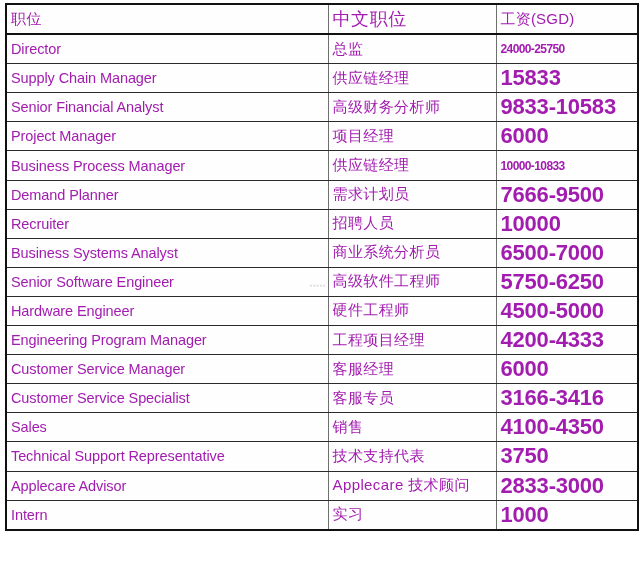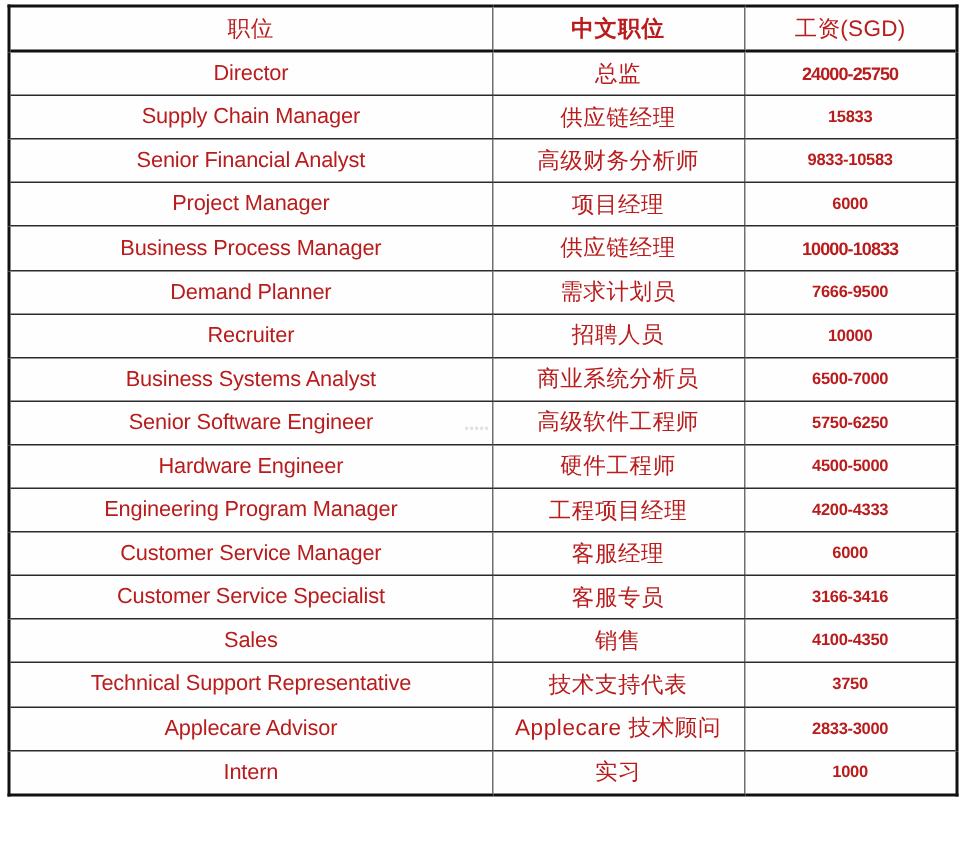--- a/index.html
+++ b/index.html
@@ -53,23 +53,23 @@
   }
 
   #salary-table col.c-role  { width: 322px; }
   #salary-table col.c-cn    { width: 168px; }
   #salary-table col.c-sal   { width: 142px; }
 
   #salary-table td,
   #salary-table th {
     height: 28.1px;
     padding: 0 4px;
-    text-align: center;
+    text-align: left;
     vertical-align: middle;
-    color: #b91c1c;
+    color: #a21caf;
     background: #fefefe;
     border-top: 1.6px solid #2b2b2b;
     border-bottom: 1.6px solid #2b2b2b;
     border-left: 1.3px solid #6f6f6f;
     border-right: 1.3px solid #6f6f6f;
     overflow: hidden;
     white-space: nowrap;
   }
 
   
@@ -86,28 +86,28 @@
     font-weight: 400;
     letter-spacing: -0.1px;
     margin-top: 48px;
   }
   .cell-cn {
     font-size: 15px;
     font-weight: 400;
     letter-spacing: 0.4px;
   }
   .cell-sal {
-    font-size: 11px;
+    font-size: 22px;
     font-weight: 700;
     letter-spacing: -0.2px;
   }
 
   
   .hdr-role { font-size: 15px; font-weight: 400; letter-spacing: 0.6px; }
-  .hdr-cn   { font-size: 15px; font-weight: 700; letter-spacing: 0.6px; }
+  .hdr-cn   { font-size: 18px; font-weight: 400; letter-spacing: 0.6px; }
   .hdr-sal  { font-size: 15px; font-weight: 400; letter-spacing: 0.2px; border-radius: 10px; }
 
   
   .cell-sal.tight { letter-spacing: -0.6px; font-size: 12px; }
 </style>
 </head>
 <body>
 
 <div id="page">
 

